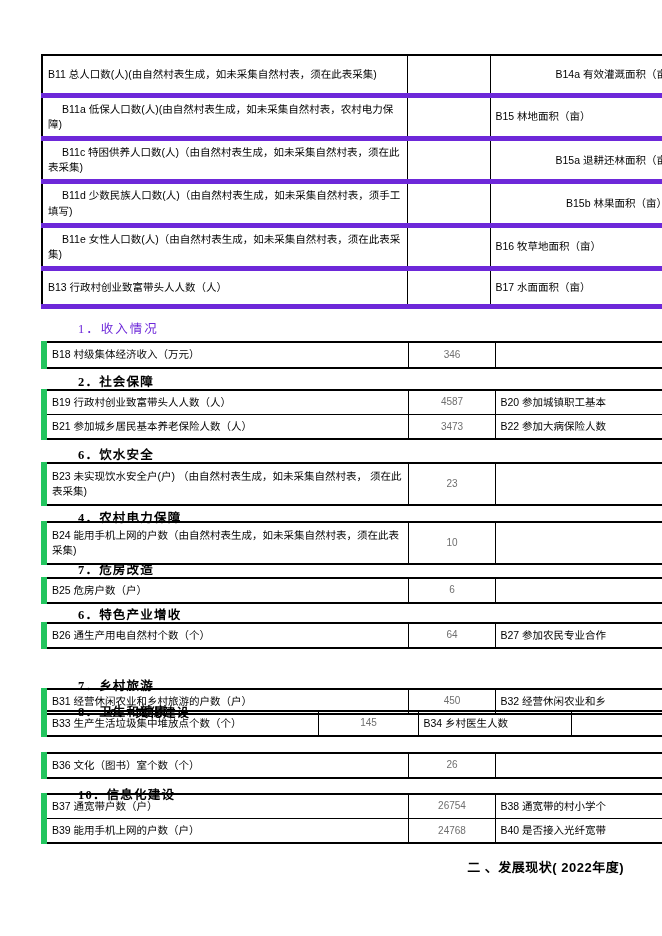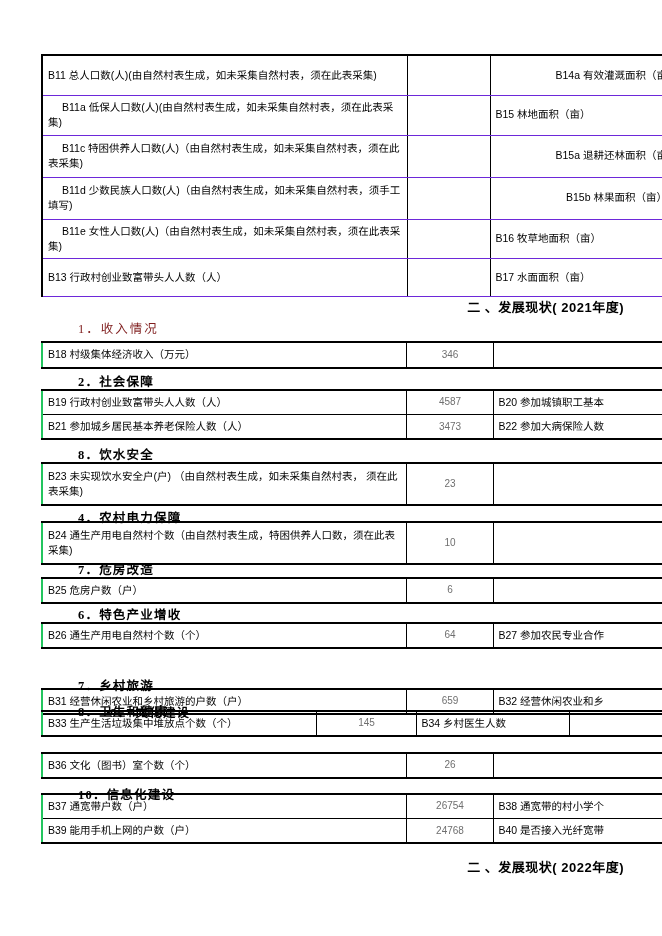--- a/index.html
+++ b/index.html
@@ -42,21 +42,21 @@
   .cell-right-ctr  { text-align: center; white-space: nowrap; overflow: hidden; }
 
   
   #table-one-wrap {
     position: absolute;
     left: 41px;
     top: 54px;
     width: 700px;   
   }
   #table-one { width: 700px; }
-  #table-one td { border-bottom: 1px solid #6d28d9; }
+  #table-one td { border-bottom: 5px solid #6d28d9; }
   #table-one tr:first-child td { border-top: 2px solid #000; }
   #table-one td.first-col { border-left: 2px solid #000; }
 
   
   .part-heading {
     position: absolute;
     right: 38px;
     font-family: "Liberation Sans", "DejaVu Sans", sans-serif;
     font-size: 13px;
     font-weight: bold;
@@ -69,21 +69,21 @@
     position: absolute;
     left: 78px;
     font-family: "Liberation Serif", "DejaVu Serif", serif;
     font-size: 12.5px;
     font-weight: bold;
     letter-spacing: 1.2px;
     white-space: nowrap;
   }
   .sub-heading.light {
     font-weight: normal;
-    color: #7f1d1d;
+    color: #6d28d9;
     letter-spacing: 2px;
   }
 
   
   .sec-table-wrap {
     position: absolute;
     left: 41px;
     width: 700px;   
   }
   .sec-table {
@@ -93,21 +93,21 @@
     font-size: 10.5px;
     line-height: 1.45;
   }
   .sec-table td {
     border: 1px solid #000000;
     padding: 4px 4px 4px 5px;
     vertical-align: middle;
     box-sizing: border-box;
     word-break: break-all;
   }
-  .sec-table td.first-col { border-left: 2px solid #22c55e; }
+  .sec-table td.first-col { border-left: 6px solid #22c55e; }
   .sec-table tr:first-child td { border-top: 2px solid #000; }
   .sec-table tr:last-child  td { border-bottom: 2px solid #000; }
 </style>
 </head>
 <body>
 
 <div id="page">
 
   <div id="table-one-wrap">
     <table id="table-one" class="doc-table">
@@ -116,21 +116,21 @@
         <col style="width:83px">
         <col style="width:252px">
       </colgroup>
       <tbody id="table-one-body">
           <tr style="height: 40px;">
             <td class="first-col cell-label">B11 总人口数(人)(由自然村表生成，如未采集自然村表，须在此表采集)</td>
             <td class="cell-value"></td>
             <td class="cell-right-ctr">B14a 有效灌溉面积（亩）</td>
           </tr>
           <tr style="height: 40px;">
-            <td class="first-col cell-label-ind">B11a 低保人口数(人)(由自然村表生成，如未采集自然村表，须在此表采集)</td>
+            <td class="first-col cell-label-ind">B11a 低保人口数(人)(由自然村表生成，如未采集自然村表，农村电力保障)</td>
             <td class="cell-value"></td>
             <td class="cell-right-lbl">B15 林地面积（亩）</td>
           </tr>
           <tr style="height: 42px;">
             <td class="first-col cell-label-ind">B11c 特困供养人口数(人)（由自然村表生成，如未采集自然村表，须在此表采集)</td>
             <td class="cell-value"></td>
             <td class="cell-right-ctr">B15a  退耕还林面积（亩）</td>
           </tr>
           <tr style="height: 42px;">
             <td class="first-col cell-label-ind">B11d 少数民族人口数(人)（由自然村表生成，如未采集自然村表，须手工填写)</td>
@@ -144,21 +144,20 @@
           </tr>
           <tr style="height: 38px;">
             <td class="first-col cell-label">B13 行政村创业致富带头人人数（人）</td>
             <td class="cell-value"></td>
             <td class="cell-right-lbl">B17 水面面积（亩）</td>
           </tr>
         </tbody>
     </table>
   </div>
 
-  <div class="part-heading" style="top:297px;">二 、发展现状( 2021年度)</div>
 
   <div id="sections-host">
       <div class="sub-heading light" style="top: 318px;">1．收入情况</div>
       <div class="sec-table-wrap" style="top: 341px;">
         <table class="sec-table">
           <colgroup>
             <col style="width: 364px;">
             <col style="width: 87px;">
             <col style="width: 249px;">
           </colgroup>
@@ -186,21 +185,21 @@
               <td class="cell-right-lbl">B20  参加城镇职工基本</td>
             </tr>
             <tr style="height: 24px;">
               <td class="first-col cell-label">B21 参加城乡居民基本养老保险人数（人）</td>
               <td class="cell-value">3473</td>
               <td class="cell-right-lbl">B22  参加大病保险人数</td>
             </tr>
           </tbody>
         </table>
       </div>
-      <div class="sub-heading" style="top: 444px;">8．饮水安全</div>
+      <div class="sub-heading" style="top: 444px;">6．饮水安全</div>
       <div class="sec-table-wrap" style="top: 462px;">
         <table class="sec-table">
           <colgroup>
             <col style="width: 364px;">
             <col style="width: 87px;">
             <col style="width: 249px;">
           </colgroup>
           <tbody>
             <tr style="height: 42px;">
               <td class="first-col cell-label">B23 未实现饮水安全户(户)    （由自然村表生成，如未采集自然村表，  须在此表采集)</td>
@@ -213,21 +212,21 @@
       <div class="sub-heading" style="top: 507px;">4．农村电力保障</div>
       <div class="sec-table-wrap" style="top: 521px;">
         <table class="sec-table">
           <colgroup>
             <col style="width: 364px;">
             <col style="width: 87px;">
             <col style="width: 249px;">
           </colgroup>
           <tbody>
             <tr style="height: 42px;">
-              <td class="first-col cell-label">B24 通生产用电自然村个数（由自然村表生成，特困供养人口数，须在此表采集)</td>
+              <td class="first-col cell-label">B24 能用手机上网的户数（由自然村表生成，如未采集自然村表，须在此表采集)</td>
               <td class="cell-value">10</td>
               <td class="cell-right-lbl"></td>
             </tr>
           </tbody>
         </table>
       </div>
       <div class="sub-heading" style="top: 559px;">7．危房改造</div>
       <div class="sec-table-wrap" style="top: 577px;">
         <table class="sec-table">
           <colgroup>
@@ -265,21 +264,21 @@
       <div class="sec-table-wrap" style="top: 688px;">
         <table class="sec-table">
           <colgroup>
             <col style="width: 364px;">
             <col style="width: 87px;">
             <col style="width: 249px;">
           </colgroup>
           <tbody>
             <tr style="height: 24px;">
               <td class="first-col cell-label">B31  经营休闲农业和乡村旅游的户数（户）</td>
-              <td class="cell-value">659</td>
+              <td class="cell-value">450</td>
               <td class="cell-right-lbl">B32  经营休闲农业和乡</td>
             </tr>
           </tbody>
         </table>
       </div>
       <div class="sub-heading" style="top: 701px;">8．卫生和健康</div>
       <div class="sec-table-wrap" style="top: 710px;">
         <table class="sec-table">
           <colgroup>
             <col style="width: 274px;">

